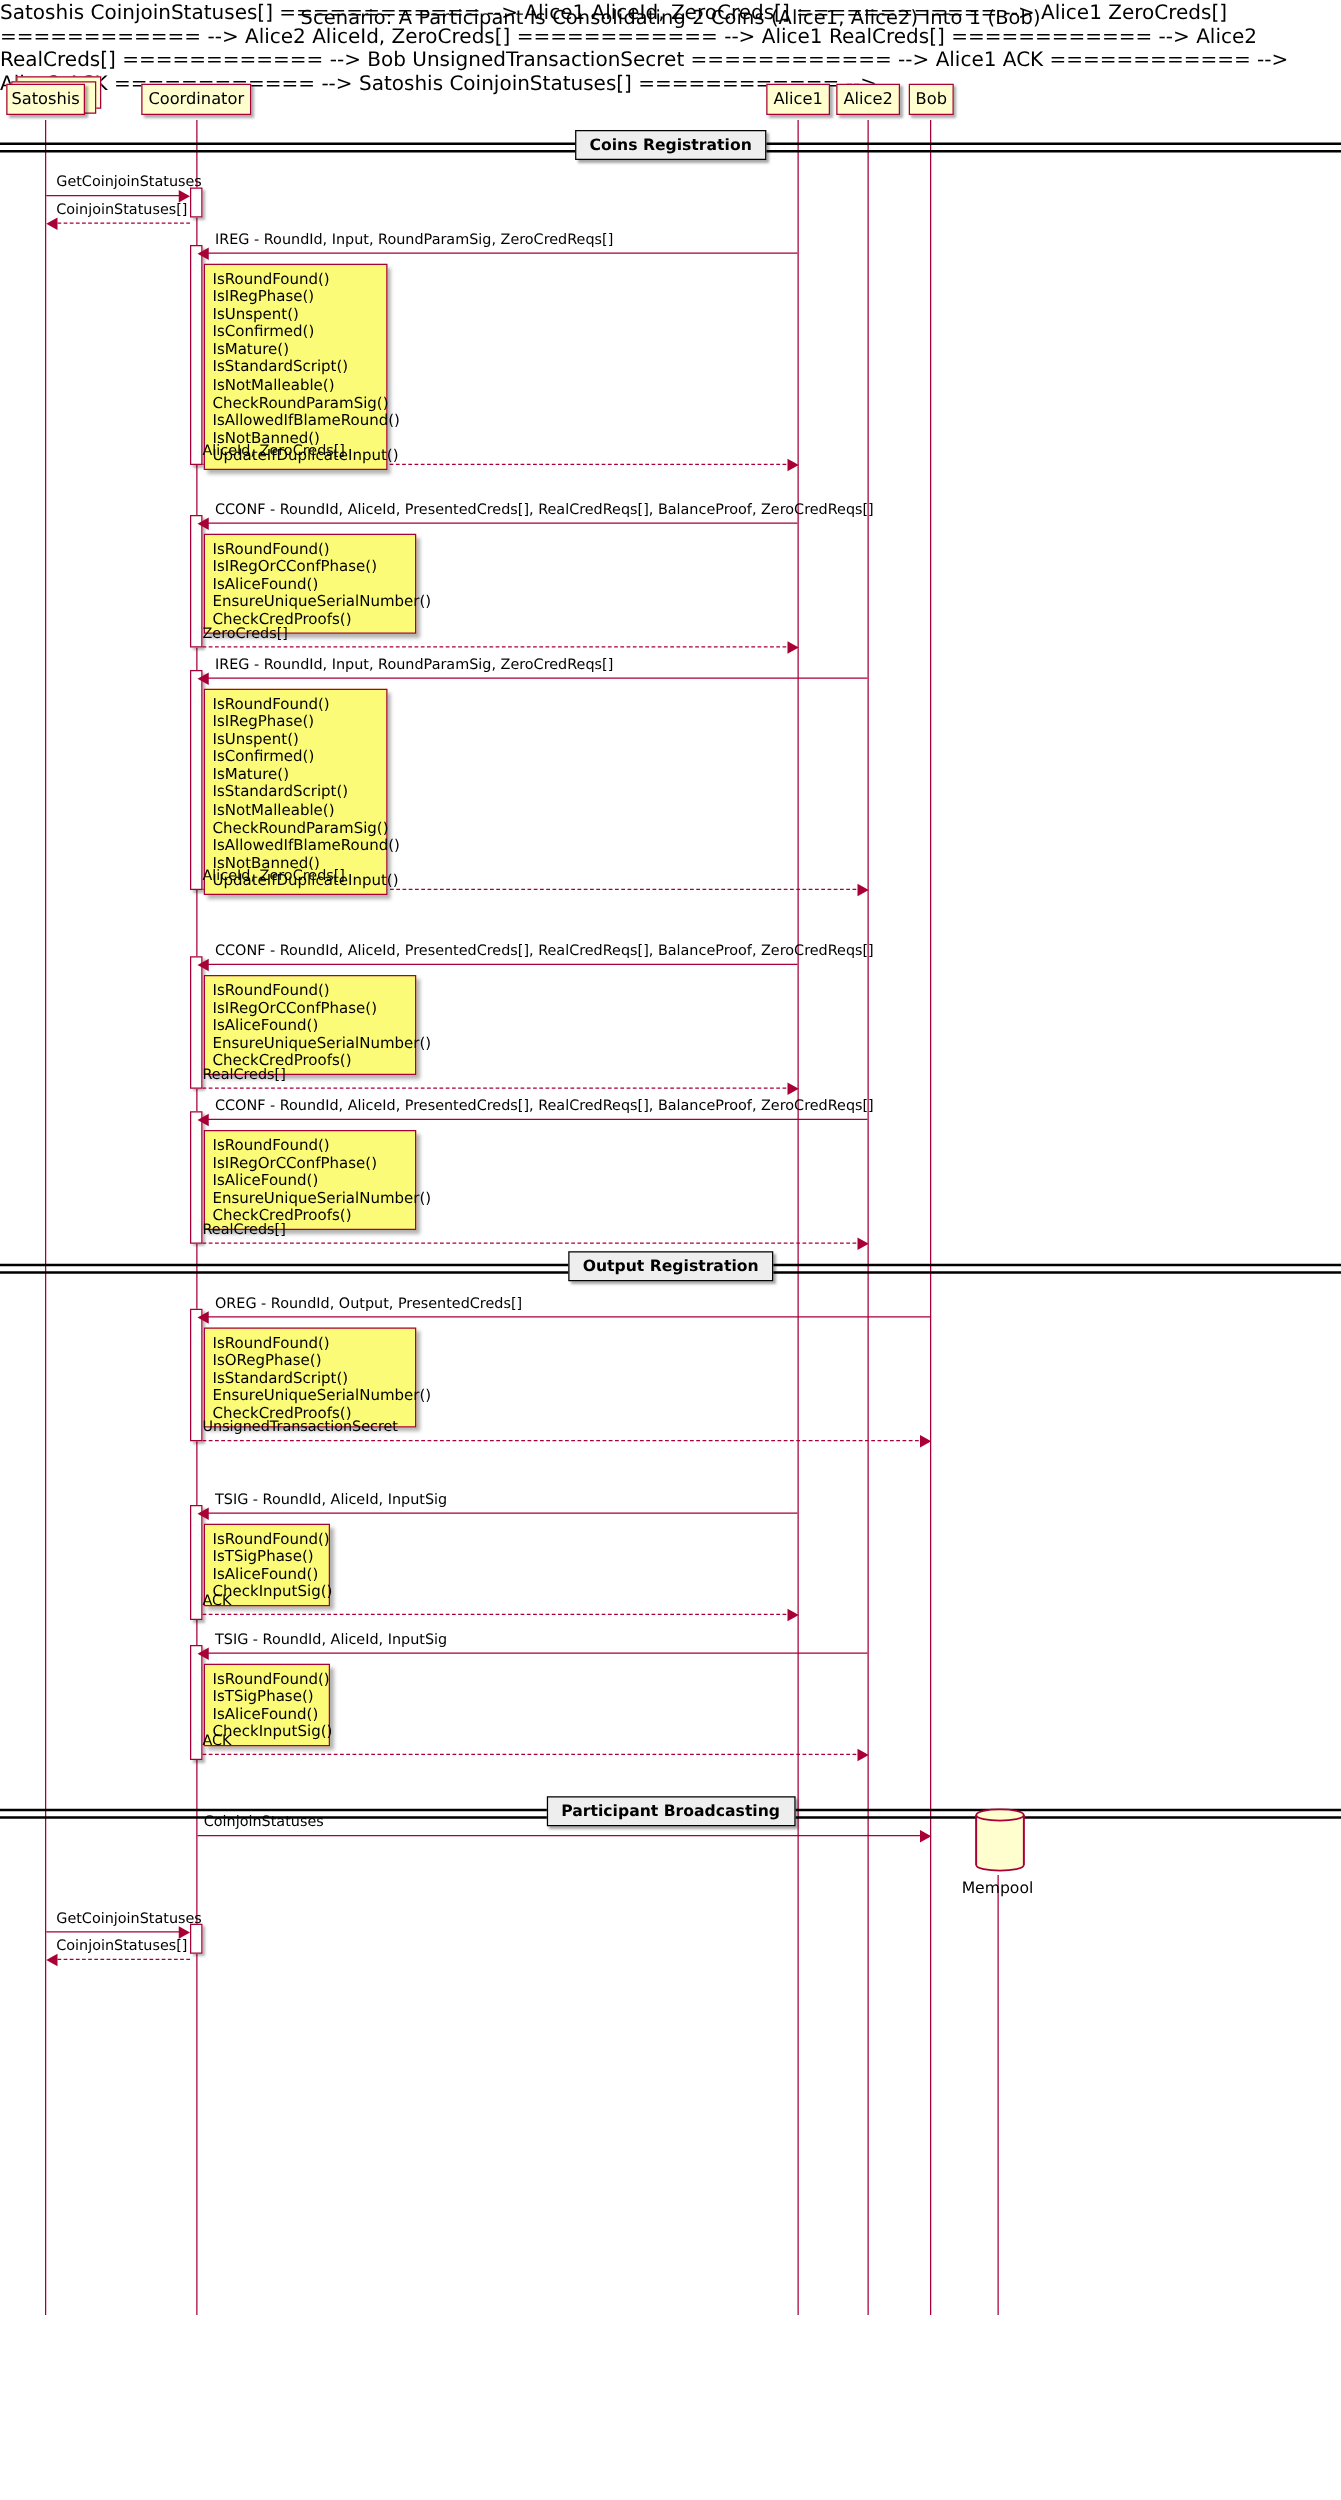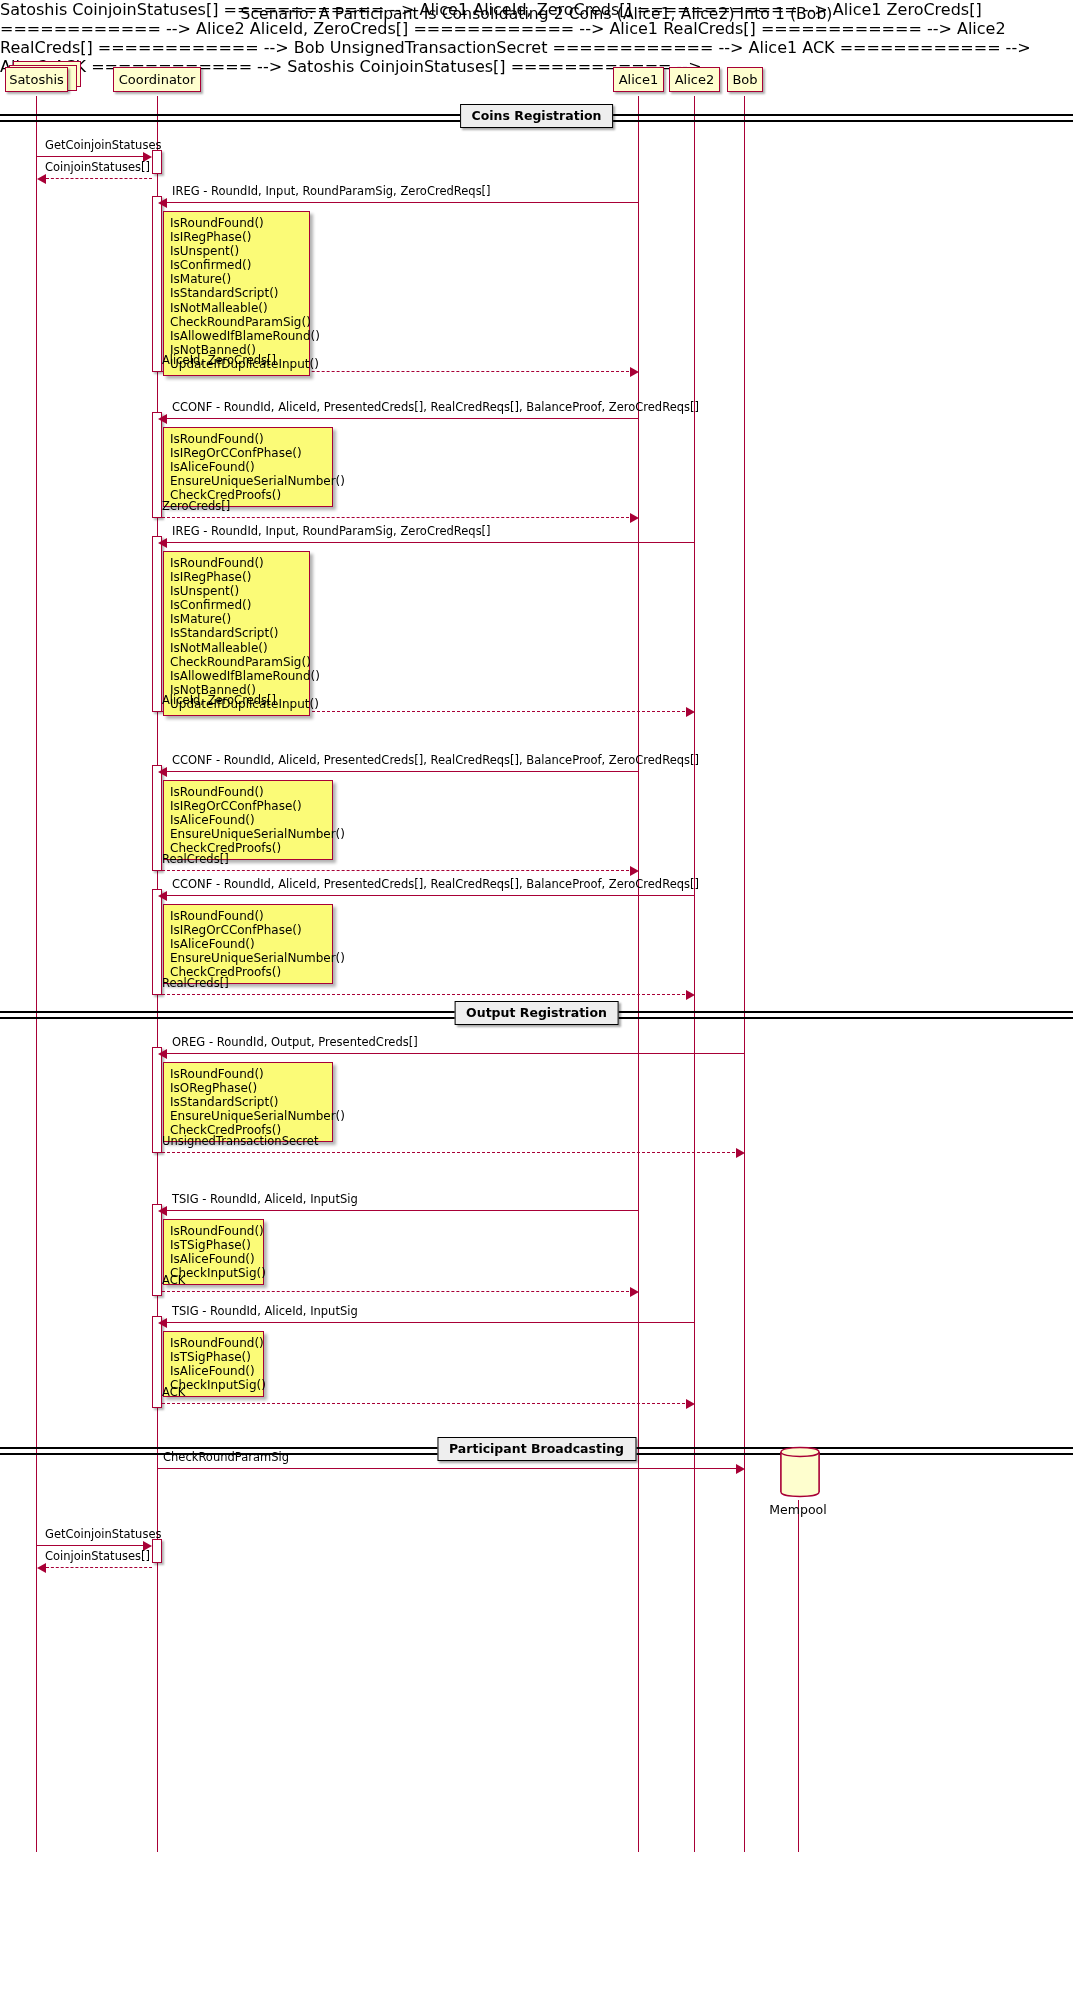--- a/index.html
+++ b/index.html
@@ -325,21 +325,21 @@
 CheckInputSig()</div>
     <div class="fold"></div>
   </div>
 
    Alice2  ACK ============ --&gt;
   <div class="abs msglabel" style="left:162px;top:1386px;">ACK</div>
   <div class="abs msgdash" style="left:162px;top:1403px;width:528px;"></div>
   <div class="abs arrowR" style="left:686px;top:1399px;"></div>
 
   
-  <div class="abs msglabel" style="left:163px;top:1451px;">CheckRoundParamSig</div>
+  <div class="abs msglabel" style="left:163px;top:1451px;">CoinjoinStatuses</div>
   <div class="abs msgline" style="left:158px;top:1468px;width:581px;"></div>
   <div class="abs arrowR" style="left:736px;top:1464px;"></div>
 
   
   <svg class="abs dbshape" style="left:779px;top:1444px;width:44px;height:56px;" viewBox="0 0 44 56">
     <defs></defs>
     <g>
       <path d="M2,48 L2,8" fill="none" stroke="#A80036" stroke-width="1.4"></path>
       <path d="M40,48 L40,8" fill="none" stroke="#A80036" stroke-width="1.4"></path>
       <path d="M2,8 C2,2 40,2 40,8" fill="#FEFECE" stroke="#A80036" stroke-width="1.4"></path>

